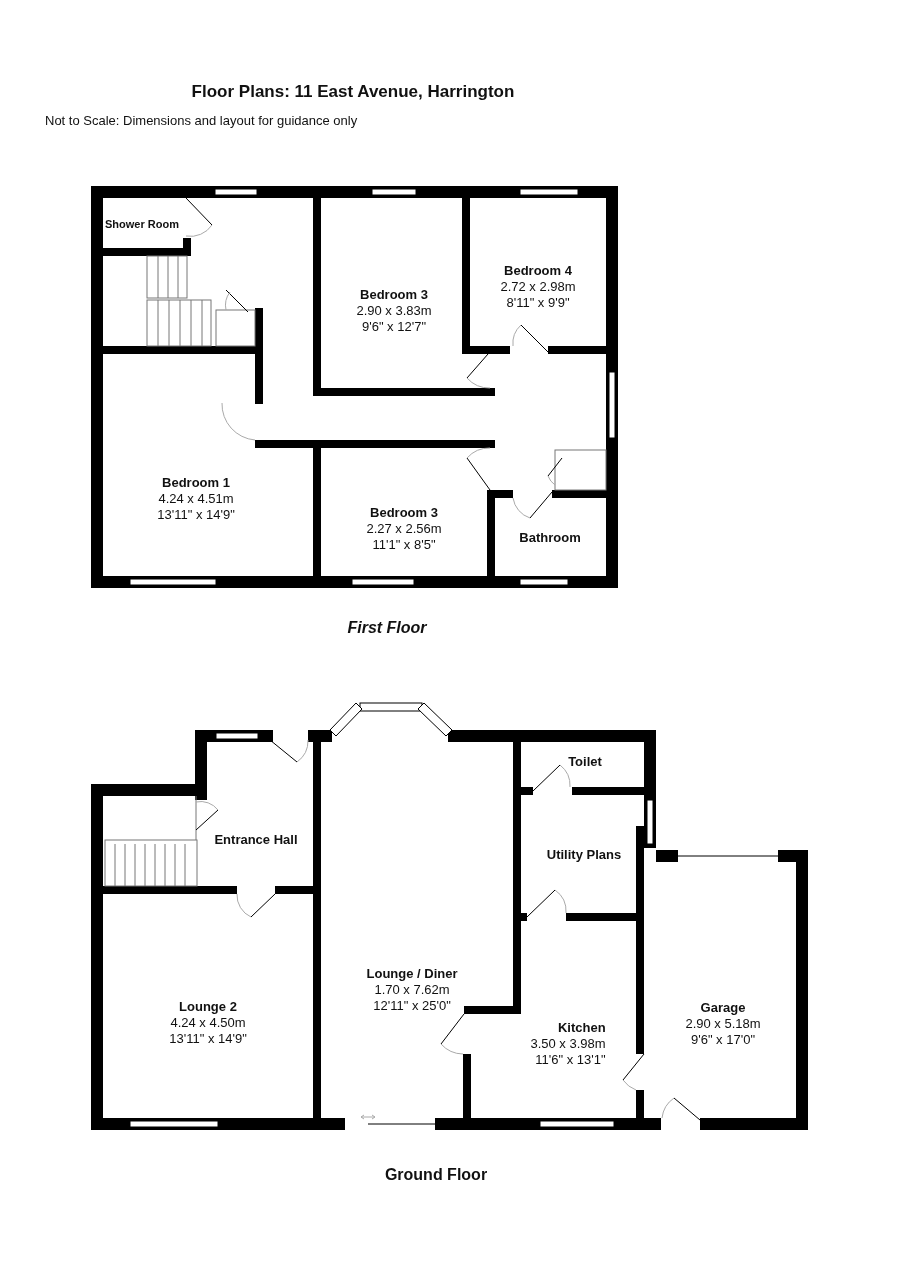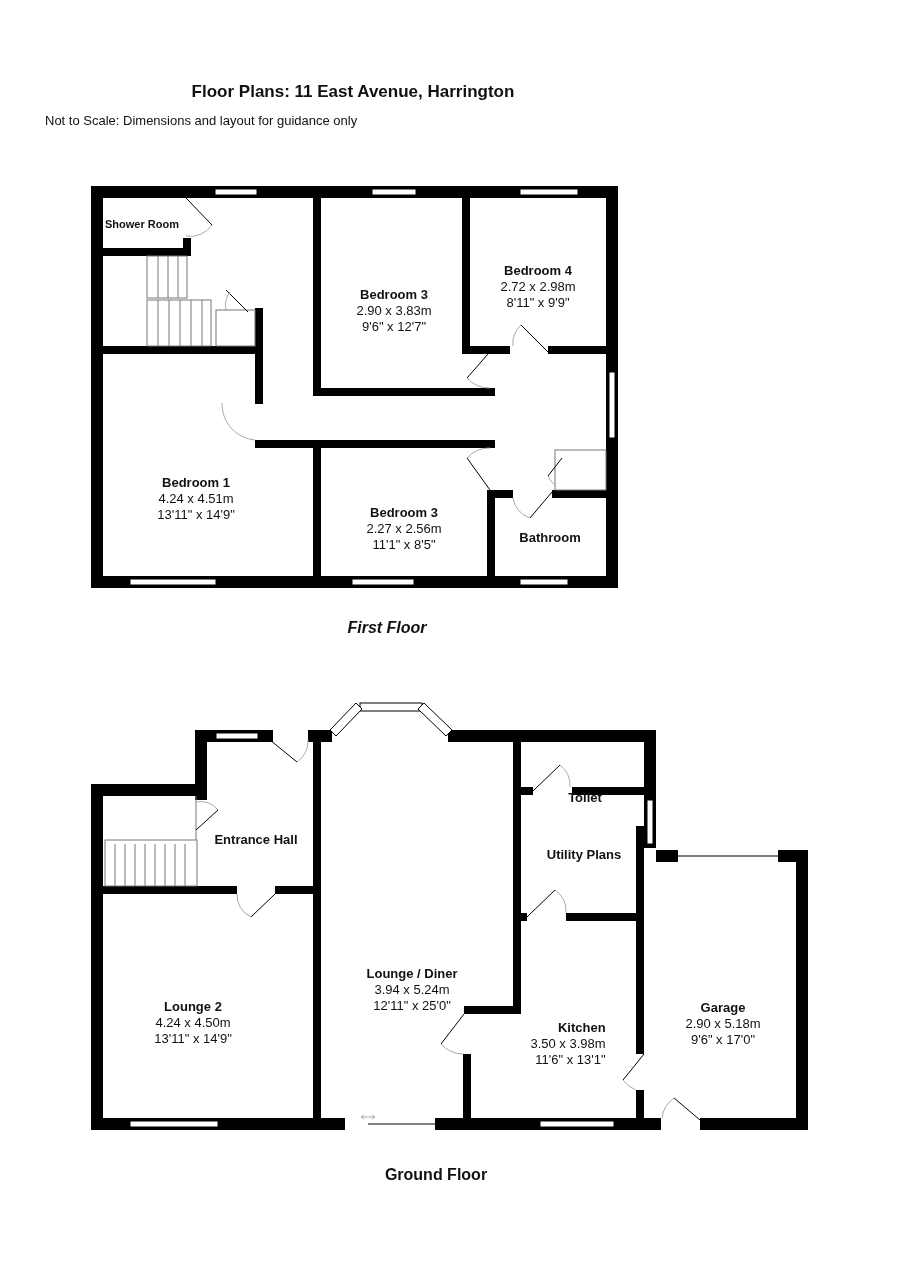--- a/index.html
+++ b/index.html
@@ -190,30 +190,30 @@
 <div class="lbl" style="left:550px; top:530px;">
   <div class="name">Bathroom</div>
 </div>
 <div class="floor-title" style="left:387px; top:619px;font-style:italic;">First Floor</div>
 
 <div class="lbl" style="left:256px; top:832px;">
   <div class="name">Entrance Hall</div>
 </div>
 <div class="lbl" style="left:412px; top:954px;margin-top:12px;">
   <div class="name">Lounge / Diner</div>
-  <div>3.94 x 5.24m</div>
+  <div>1.70 x 7.62m</div>
   <div>12'11" x 25'0"</div>
 </div>
-<div class="lbl" style="left:585px; top:754px;margin-top:36px;">
+<div class="lbl" style="left:585px; top:754px;">
   <div class="name">Toilet</div>
 </div>
 <div class="lbl" style="left:584px; top:847px;">
   <div class="name">Utility Plans</div>
 </div>
-<div class="lbl" style="left:193px; top:999px;">
+<div class="lbl" style="left:208px; top:999px;">
   <div class="name">Lounge 2</div>
   <div>4.24 x 4.50m</div>
   <div>13'11" x 14'9"</div>
 </div>
 <div class="lbl" style="left:568px; top:1020px;text-align:right;">
   <div class="name">Kitchen</div>
   <div>3.50 x 3.98m</div>
   <div>11'6" x 13'1"</div>
 </div>
 <div class="lbl" style="left:723px; top:983px;margin-top:17px;">

